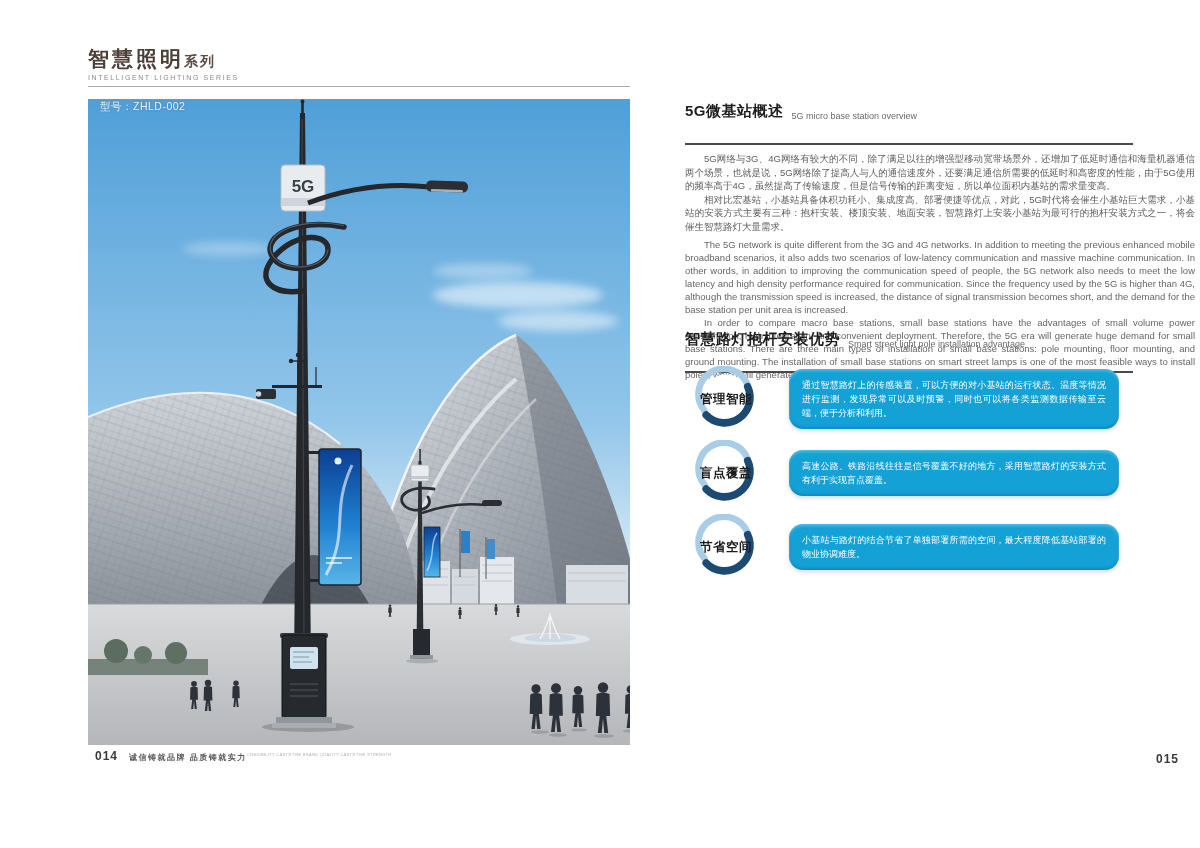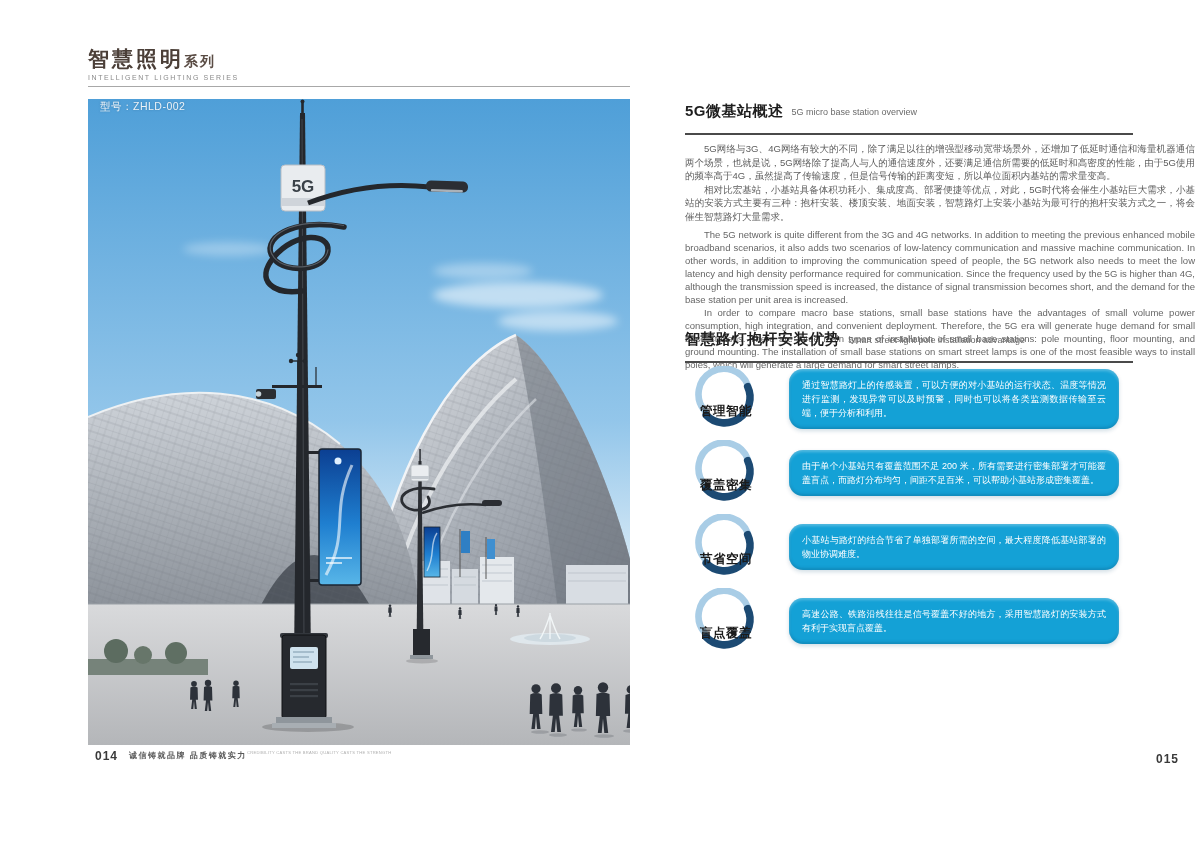--- a/index.html
+++ b/index.html
@@ -13,45 +13,45 @@
   .brand-cn .suffix{font-size:14px;font-weight:bold;color:#5a4c44;letter-spacing:2px;}
   .brand-en{font-size:7px;color:#8a8a8a;letter-spacing:1.6px;margin-top:2px;}
   .brand-rule{position:absolute;left:88px;top:86px;width:542px;height:1px;background:#a8a8a8;}
 
   
   .photo{position:absolute;left:88px;top:99px;width:542px;height:646px;overflow:hidden;background:#7db9e2;}
   .photo svg{display:block;}
   .model-label{position:absolute;left:12px;top:1px;font-size:10.5px;color:#eef4f9;letter-spacing:.5px;text-shadow:0 0 2px rgba(40,90,130,.5);}
 
   
-  .footer-left{position:absolute;left:95px;top:749px;display:flex;align-items:flex-start;gap:11px;}
+  .footer-left{position:absolute;left:95px;top:749px;display:flex;align-items:flex-end;gap:11px;}
   .pagenum{font-size:12px;font-weight:bold;color:#3a3a3a;letter-spacing:1px;}
   .slogan{display:flex;flex-direction:row;padding-top:1px;}
   .slogan-cn{font-size:8px;font-weight:bold;color:#5a5a5a;letter-spacing:1.5px;}
   .slogan-en{font-size:5px;color:#b0b0b0;letter-spacing:.3px;transform:scale(.82);transform-origin:left top;white-space:nowrap;}
   .footer-right{position:absolute;left:1156px;top:749px;}
 
   
-  .sect-head{display:flex;align-items:center;gap:8px;border-bottom:2px solid #4a4a4a;padding-bottom:12px;width:448px;}
+  .sect-head{display:flex;align-items:flex-end;gap:8px;border-bottom:2px solid #4a4a4a;padding-bottom:22px;width:448px;}
   .sect-head .h-cn{font-size:15px;font-weight:bold;color:#1e1e1e;letter-spacing:.5px;}
   .sect-head .h-en{font-size:9px;color:#6a6a6a;}
   #overview{position:absolute;left:685px;top:102px;width:510px;}
   .paras{margin-top:7px;}
   .paras p{margin:0;text-align:justify;text-indent:2em;}
   .paras p.cn{font-size:9.5px;line-height:13.5px;color:#5c5c5c;}
   .paras p.en{font-size:9.5px;line-height:13px;color:#666;}
   .paras p.en.first{margin-top:5px;}
   #advantages-heading{position:absolute;left:685px;top:330px;width:510px;}
 
   
   #features{position:absolute;left:685px;top:366px;width:510px;}
   .feature{display:flex;align-items:center;height:66px;margin-bottom:8px;}
   .badge{position:relative;width:66px;height:66px;margin-left:8px;flex:0 0 auto;}
   .badge svg{position:absolute;left:0;top:0;width:66px;height:66px;}
-  .badge-label{position:absolute;left:0;top:12px;width:66px;height:66px;display:flex;align-items:center;justify-content:center;
+  .badge-label{position:absolute;left:0;top:0;width:66px;height:66px;display:flex;align-items:center;justify-content:center;
     font-size:12.5px;font-weight:bold;color:#1b1b1b;letter-spacing:.5px;}
   .fbox{margin-left:30px;width:330px;box-sizing:border-box;background:#14a1d6;border-radius:14px;
     padding:9px 13px;min-height:42px;display:flex;align-items:center;
     box-shadow:inset 0 2px 3px rgba(255,255,255,.28), inset 0 -2px 3px rgba(0,60,95,.22), 0 2px 4px rgba(0,70,110,.18);}
   .fbox span{color:#ffffff;font-size:9px;line-height:14px;text-align:justify;}
 </style>
 </head>
 <body>
 
 <div class="brand">
@@ -279,62 +279,49 @@
         <path d="M 58 22 A 27 27 0 0 1 14 52" stroke="#1c4a73" stroke-width="8" fill="none" stroke-linecap="round"></path>
       </svg>
       <span class="badge-label">管理智能</span>
     </div>
     <div class="fbox">
       <span>通过智慧路灯上的传感装置，可以方便的对小基站的运行状态、温度等情况进行监测，发现异常可以及时预警，同时也可以将各类监测数据传输至云端，便于分析和利用。</span>
     </div>
   </div>
 
 
+
   <div class="feature">
     <div class="badge">
       <svg viewBox="0 0 70 70">
         <circle cx="35" cy="35" r="26" fill="#ffffff"></circle>
         <path d="M 12 47 A 27 27 0 1 1 58 20" stroke="#a9cde6" stroke-width="7" fill="none" stroke-linecap="round"></path>
         <path d="M 58 22 A 27 27 0 0 1 14 52" stroke="#1c4a73" stroke-width="8" fill="none" stroke-linecap="round"></path>
       </svg>
-      <span class="badge-label">覆盖密集</span>
+      <span class="badge-label">盲点覆盖</span>
     </div>
     <div class="fbox">
-      <span>由于单个小基站只有覆盖范围不足 200 米，所有需要进行密集部署才可能覆盖盲点，而路灯分布均匀，间距不足百米，可以帮助小基站形成密集覆盖。</span>
+      <span>高速公路、铁路沿线往往是信号覆盖不好的地方，采用智慧路灯的安装方式有利于实现盲点覆盖。</span>
     </div>
   </div>
 
   <div class="feature">
     <div class="badge">
       <svg viewBox="0 0 70 70">
         <circle cx="35" cy="35" r="26" fill="#ffffff"></circle>
         <path d="M 12 47 A 27 27 0 1 1 58 20" stroke="#a9cde6" stroke-width="7" fill="none" stroke-linecap="round"></path>
         <path d="M 58 22 A 27 27 0 0 1 14 52" stroke="#1c4a73" stroke-width="8" fill="none" stroke-linecap="round"></path>
       </svg>
       <span class="badge-label">节省空间</span>
     </div>
     <div class="fbox">
       <span>小基站与路灯的结合节省了单独部署所需的空间，最大程度降低基站部署的物业协调难度。</span>
     </div>
   </div>
 
-  <div class="feature">
-    <div class="badge">
-      <svg viewBox="0 0 70 70">
-        <circle cx="35" cy="35" r="26" fill="#ffffff"></circle>
-        <path d="M 12 47 A 27 27 0 1 1 58 20" stroke="#a9cde6" stroke-width="7" fill="none" stroke-linecap="round"></path>
-        <path d="M 58 22 A 27 27 0 0 1 14 52" stroke="#1c4a73" stroke-width="8" fill="none" stroke-linecap="round"></path>
-      </svg>
-      <span class="badge-label">盲点覆盖</span>
-    </div>
-    <div class="fbox">
-      <span>高速公路、铁路沿线往往是信号覆盖不好的地方，采用智慧路灯的安装方式有利于实现盲点覆盖。</span>
-    </div>
-  </div>
-
 </div>
 
 <div class="footer-left">
   <span class="pagenum">014</span>
   <span class="slogan">
     <span class="slogan-cn">诚信铸就品牌 品质铸就实力</span>
     <span class="slogan-en">CREDIBILITY CASTS THE BRAND  QUALITY CASTS THE STRENGTH</span>
   </span>
 </div>
 <div class="footer-right">

